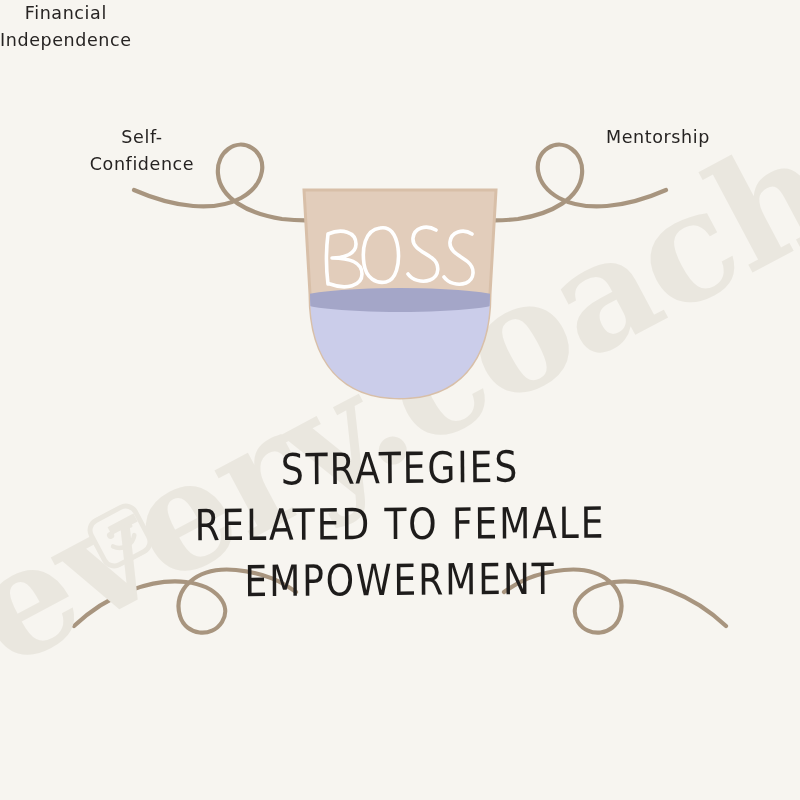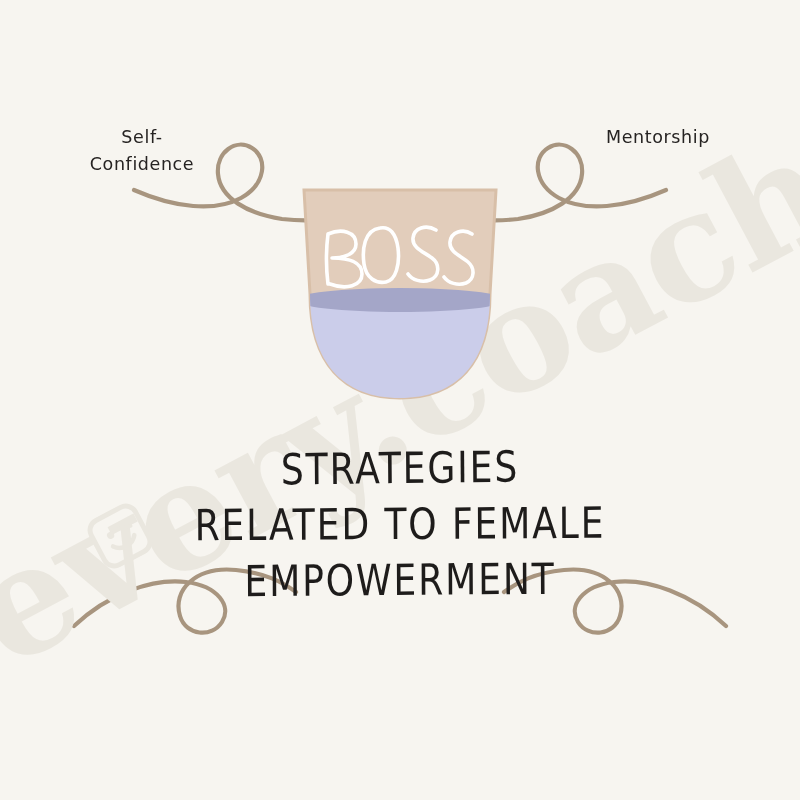--- a/index.html
+++ b/index.html
@@ -180,15 +180,17 @@
     <span class="hl">STRATEGIES</span>
     <span class="hl">RELATED TO FEMALE</span>
     <span class="hl">EMPOWERMENT</span>
   </h1>
 
   <div class="corner-label" id="label-mentorship">Mentorship</div>
 
   <div class="corner-label" id="label-self-confidence">Self-
 Confidence</div>
 
+  <div class="corner-label" id="label-financial-independence">Financial
+Independence</div>
 
 
 </div>
 
 </body></html>

